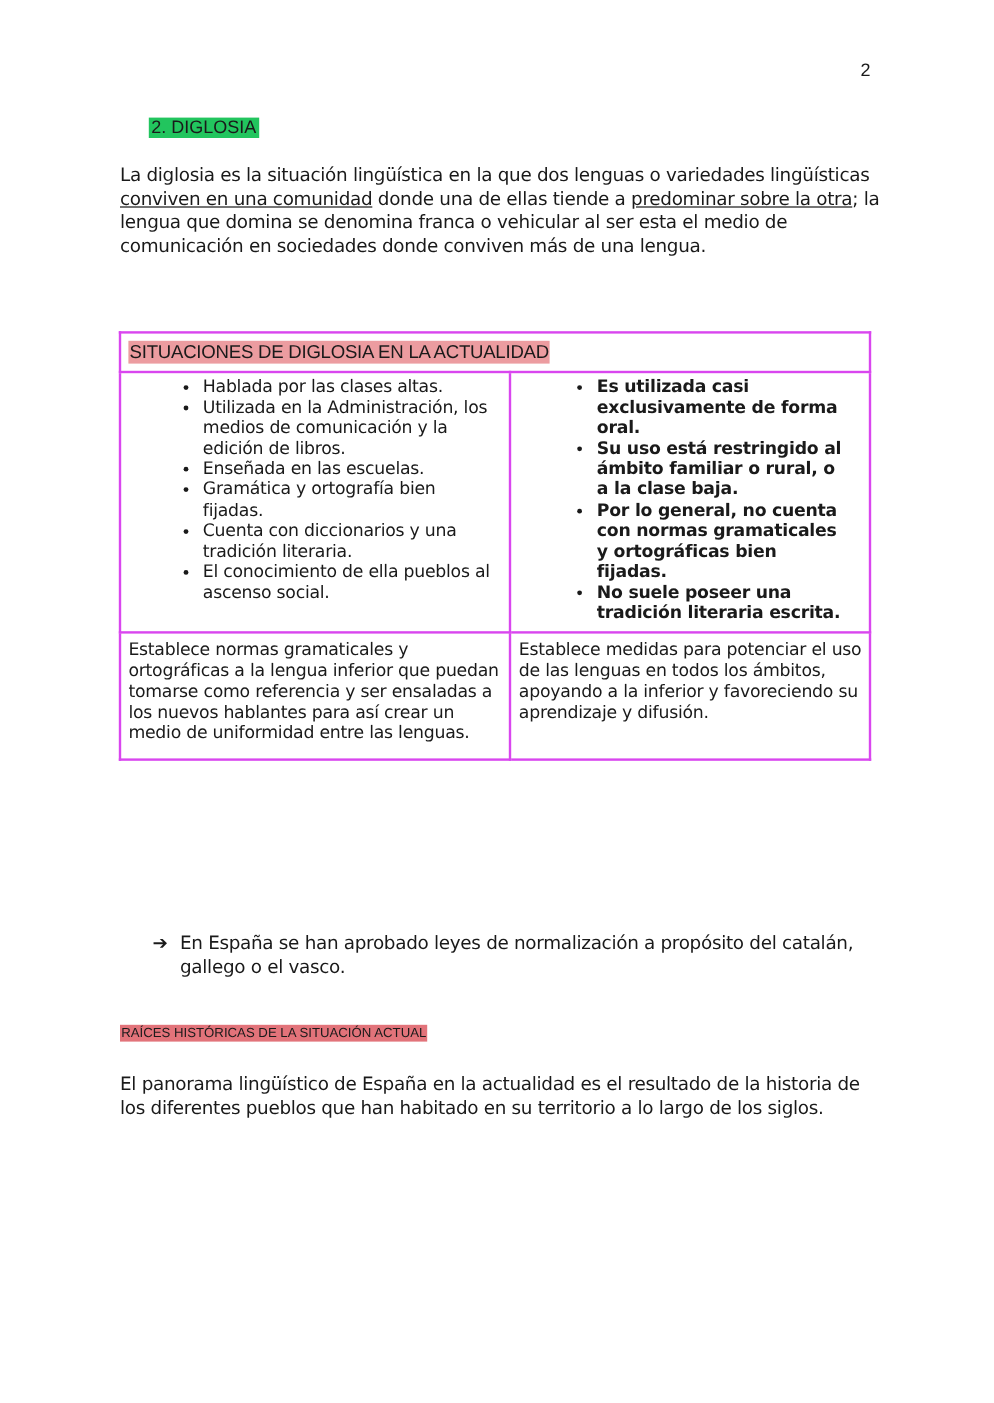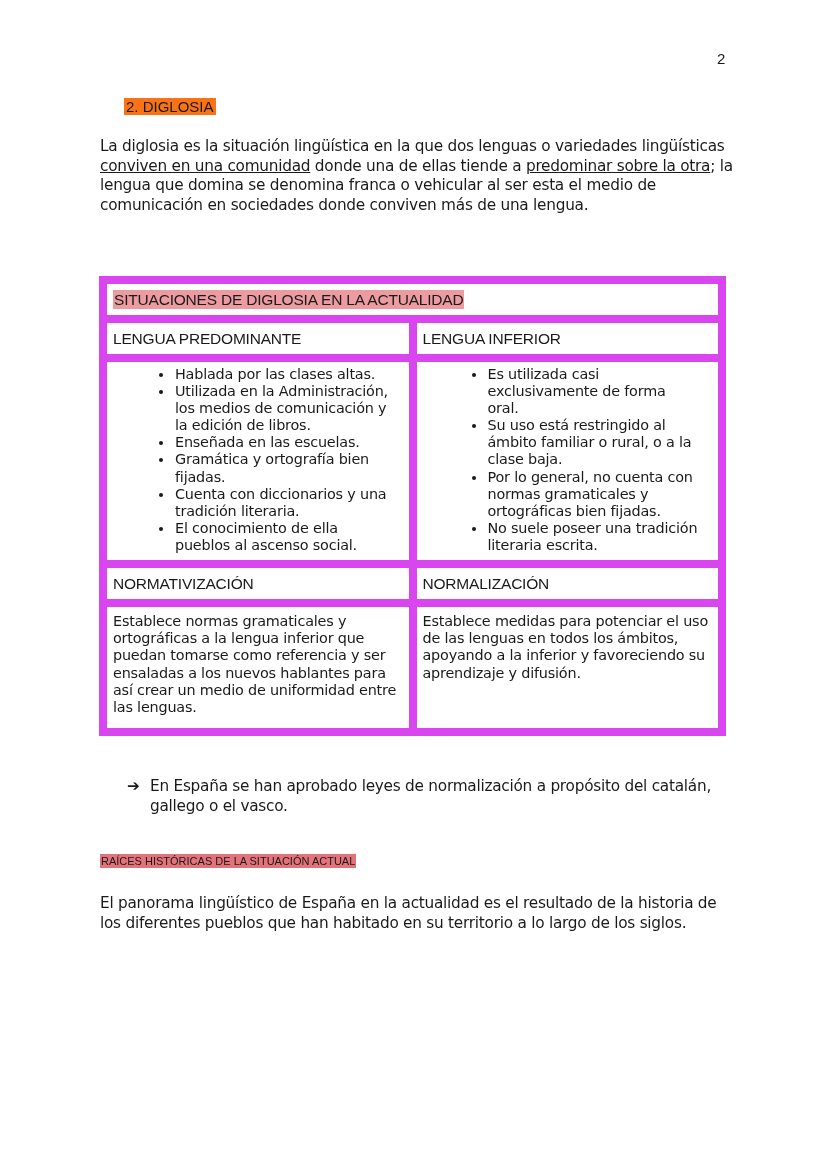--- a/index.html
+++ b/index.html
@@ -2,28 +2,28 @@
 <html><head>
 <meta charset="utf-8">
 <style>
   html, body { margin:0; padding:0; background:#ffffff; }
   body { width:828px; height:1169px; position:relative; overflow:hidden;
          font-family:"DejaVu Sans", sans-serif; color:#1a1a1a; }
   .page-num { position:absolute; top:50px; left:717px; font-size:15px;
               font-family:"Liberation Sans", sans-serif; }
   .h2 { position:absolute; top:98px; left:124px; font-size:15px;
         font-family:"Liberation Sans", sans-serif; }
-  .h2 span { background:#f97316; padding:0 2px; }
+  .h2 span { background:#22c55e; padding:0 2px; }
   .para { position:absolute; left:100px; width:640px; font-size:15.3px; line-height:19.6px;
           letter-spacing:-0.25px; }
   .para u { text-decoration:underline;margin-top:19px; }
   .intro { top:137px; }
   table.tbl { position:absolute; top:276px; left:99px; width:627px; border-collapse:collapse;
               font-size:14.4px; letter-spacing:-0.2px; }
-  table.tbl td { border:8px solid #d946ef; vertical-align:top; padding:0 6px; }
+  table.tbl td { border:2px solid #d946ef; vertical-align:top; padding:0 6px; }
   .sec { height:31px; vertical-align:middle !important; font-family:"Liberation Sans", sans-serif; font-size:15.5px; }
   .sec span { background:#ec9ca0; padding:1px 1px; }
   .colhead { height:31px; vertical-align:middle !important; font-family:"Liberation Sans", sans-serif; font-size:15.5px; }
   ul.bul { margin:4px 0 6px 0; padding-left:51px; line-height:17.1px; }
   ul.bul li { padding-left:1px; }
   .cell-text { line-height:17.2px; padding-top:6px !important; padding-bottom:12px !important; }
   .arrow-note { position:absolute; top:777px; left:127px; width:600px; font-size:15.3px; line-height:19.6px; letter-spacing:-0.25px; display:flex; }
   .arrow-note .arrow { width:23px; flex:none; }
   .h3 { position:absolute; top:855px; left:100px; font-size:11px; font-family:"Liberation Sans", sans-serif; }
   .h3 span { background:#e2737a; padding:1px 1px; }
@@ -37,46 +37,38 @@
 <div class="h2"><span>2.  DIGLOSIA</span></div>
 
 <div class="para intro"><span>La diglosia es la situación lingüística en la que dos lenguas o variedades lingüísticas </span><u>conviven en una comunidad</u><span> donde una de ellas tiende a </span><u>predominar sobre la otra</u><span>; la lengua que domina se denomina franca o vehicular al ser esta el medio de comunicación en sociedades donde conviven más de una lengua.</span></div>
 
 <table class="tbl">
   <tbody>
       <tr>
     <td colspan="2" class="sec"><span>SITUACIONES DE DIGLOSIA EN LA ACTUALIDAD</span></td>
   </tr>
   <tr>
-    <td class="colhead" style="width:50%">LENGUA PREDOMINANTE</td>
-    <td class="colhead">LENGUA INFERIOR</td>
-  </tr>
-  <tr>
     <td style="padding:0 16px;">
       <ul class="bul">
         <li>Hablada por las clases altas.</li>
         <li>Utilizada en la Administración, los medios de comunicación y la edición de libros.</li>
         <li>Enseñada en las escuelas.</li>
         <li>Gramática y ortografía bien fijadas.</li>
         <li>Cuenta con diccionarios y una tradición literaria.</li>
         <li>El conocimiento de ella pueblos al ascenso social.</li>
       </ul>
     </td>
-    <td style="padding:0 19px;">
+    <td style="padding:0 19px;font-weight:bold;">
       <ul class="bul">
         <li>Es utilizada casi exclusivamente de forma oral.</li>
         <li>Su uso está restringido al ámbito familiar o rural, o a la clase baja.</li>
         <li>Por lo general, no cuenta con normas gramaticales y ortográficas bien fijadas.</li>
         <li>No suele poseer una tradición literaria escrita.</li>
       </ul>
     </td>
-  </tr>
-  <tr>
-    <td class="colhead">NORMATIVIZACIÓN</td>
-    <td class="colhead">NORMALIZACIÓN</td>
   </tr>
   <tr>
     <td class="cell-text">Establece normas gramaticales y ortográficas a la lengua inferior que puedan tomarse como referencia y ser ensaladas a los nuevos hablantes para así crear un medio de uniformidad entre las lenguas.</td>
     <td class="cell-text">Establece medidas para potenciar el uso de las lenguas en todos los ámbitos, apoyando a la inferior y favoreciendo su aprendizaje y difusión.</td>
   </tr>
 </tbody>
   </table>
 
 <div class="arrow-note">
   <span class="arrow">➔</span>

